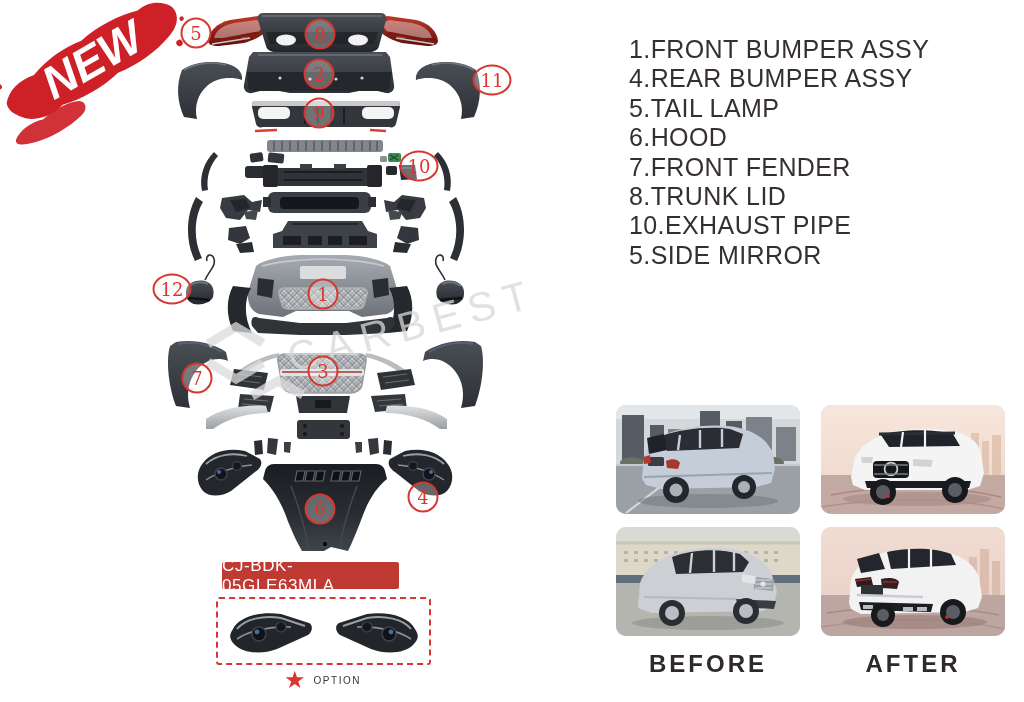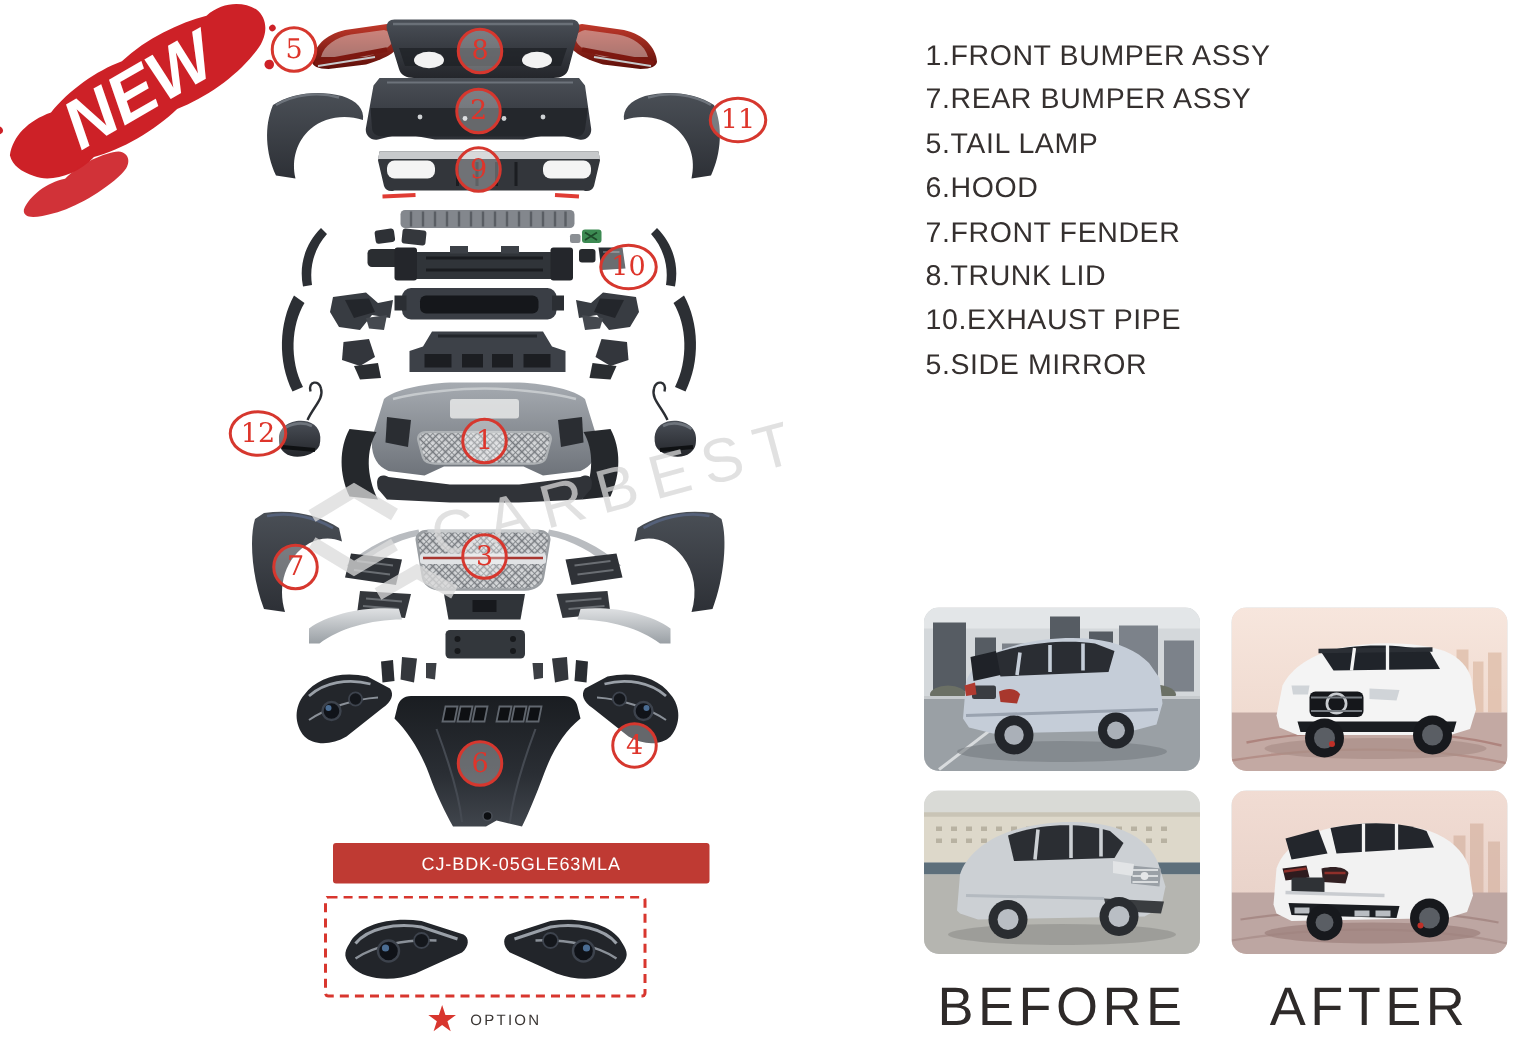--- a/index.html
+++ b/index.html
@@ -14,38 +14,38 @@
 
   
   .callout{position:absolute;transform:translate(-50%,-50%);
            width:27px;height:27px;border:2px solid #d6372e;border-radius:50%;
            background:rgba(255,255,255,.30);
            display:flex;align-items:center;justify-content:center;
            color:#de352b;font-family:"DejaVu Serif",serif;font-size:18px;line-height:1;}
   .callout.wide{width:35px;}
 
   
-  .parts-list{position:absolute;left:617px;top:23px;margin:0;padding:0;list-style:none;
-              font-size:19px;line-height:29.4px;color:#35302f;letter-spacing:.4px;}
+  .parts-list{position:absolute;left:617px;top:23px;margin:12px;padding:0;list-style:none;
+              font-size:25px;line-height:29.4px;color:#35302f;letter-spacing:.4px;}
 
   
   .photo{position:absolute;width:184px;height:109px;border-radius:10px;overflow:hidden;
          background:#ddd;}
   .photo svg{display:block;width:100%;height:100%;}
   .p1{left:616px;top:405px;} .p2{left:821px;top:405px;}
   .p3{left:616px;top:527px;} .p4{left:821px;top:527px;}
   .compare-label{position:absolute;width:184px;text-align:center;top:650px;
-                 font-weight:normal;font-size:36px;letter-spacing:3px;color:#2e2a29;}
+                 font-weight:bold;font-size:24px;letter-spacing:3px;color:#2e2a29;}
   .lbl-before{left:616px;} .lbl-after{left:821px;}
 
   
-  .pn-badge{position:absolute;left:222px;top:562px;width:251px;height:27px;
+  .pn-badge{position:absolute;left:222px;top:562px;width:177px;height:27px;
             background:#bf3a33;color:#fff;border-radius:2px;
             display:flex;align-items:center;justify-content:center;
-            font-size:12px;letter-spacing:.6px;}
+            font-size:17px;letter-spacing:.6px;}
   .option-box{position:absolute;left:216px;top:597px;width:211px;height:64px;
               border:2px dashed #d8362e;border-radius:3px;
               display:flex;align-items:center;justify-content:center;gap:14px;background:#fff;}
   .option-line{position:absolute;left:216px;top:668px;width:213px;height:24px;
                display:flex;align-items:center;justify-content:center;gap:8px;}
   .star{color:#d8362e;font-size:24px;line-height:1;}
   .option-text{font-size:10px;color:#3a3634;letter-spacing:1.5px;}
 </style>
 </head>
 <body>
@@ -333,33 +333,33 @@
     </div>
   <div class="callout" style="left:197px;top:378px;">
       <span>7</span>
     </div>
   <div class="callout" style="left:320px;top:34px;">
       <span>8</span>
     </div>
   <div class="callout" style="left:319px;top:113px;">
       <span>9</span>
     </div>
-  <div class="callout wide" style="left:419px;top:178px;text-align:center;">
+  <div class="callout wide" style="left:419px;top:166px;text-align:center;">
       <span>10</span>
     </div>
   <div class="callout wide" style="left:492px;top:80px;">
       <span>11</span>
     </div>
   <div class="callout wide" style="left:172px;top:289px;justify-content:center;">
       <span>12</span>
     </div>
 
   <ul class="parts-list">
     <li>1.FRONT BUMPER ASSY</li>
-    <li>7.REAR BUMPER ASSY</li>
+    <li>4.REAR BUMPER ASSY</li>
     <li>5.TAIL LAMP</li>
     <li>6.HOOD</li>
     <li>7.FRONT FENDER</li>
     <li>8.TRUNK LID</li>
     <li>10.EXHAUST PIPE</li>
     <li>5.SIDE MIRROR</li>
   </ul>
 
   <div class="photo p1">
     <svg viewBox="0 0 184 109">

